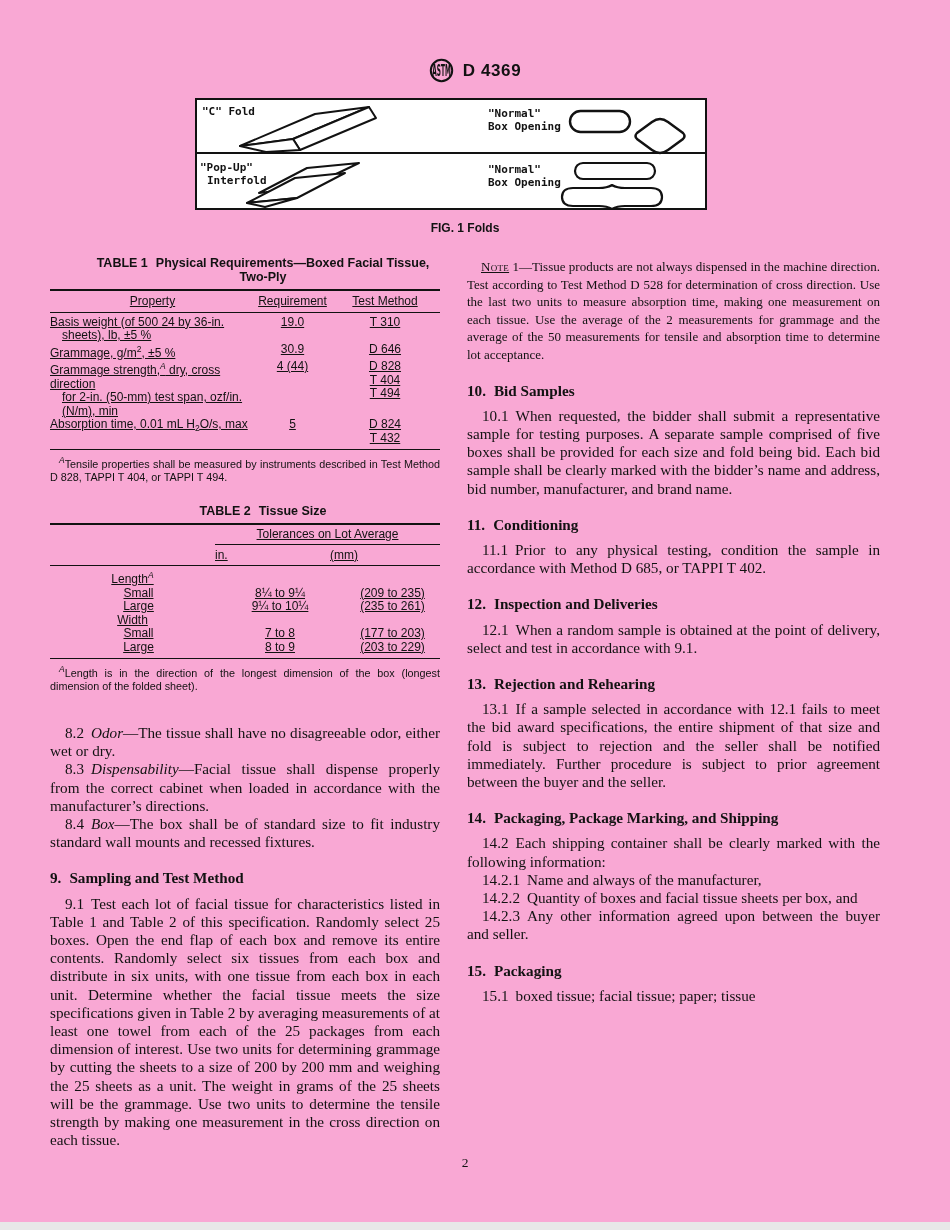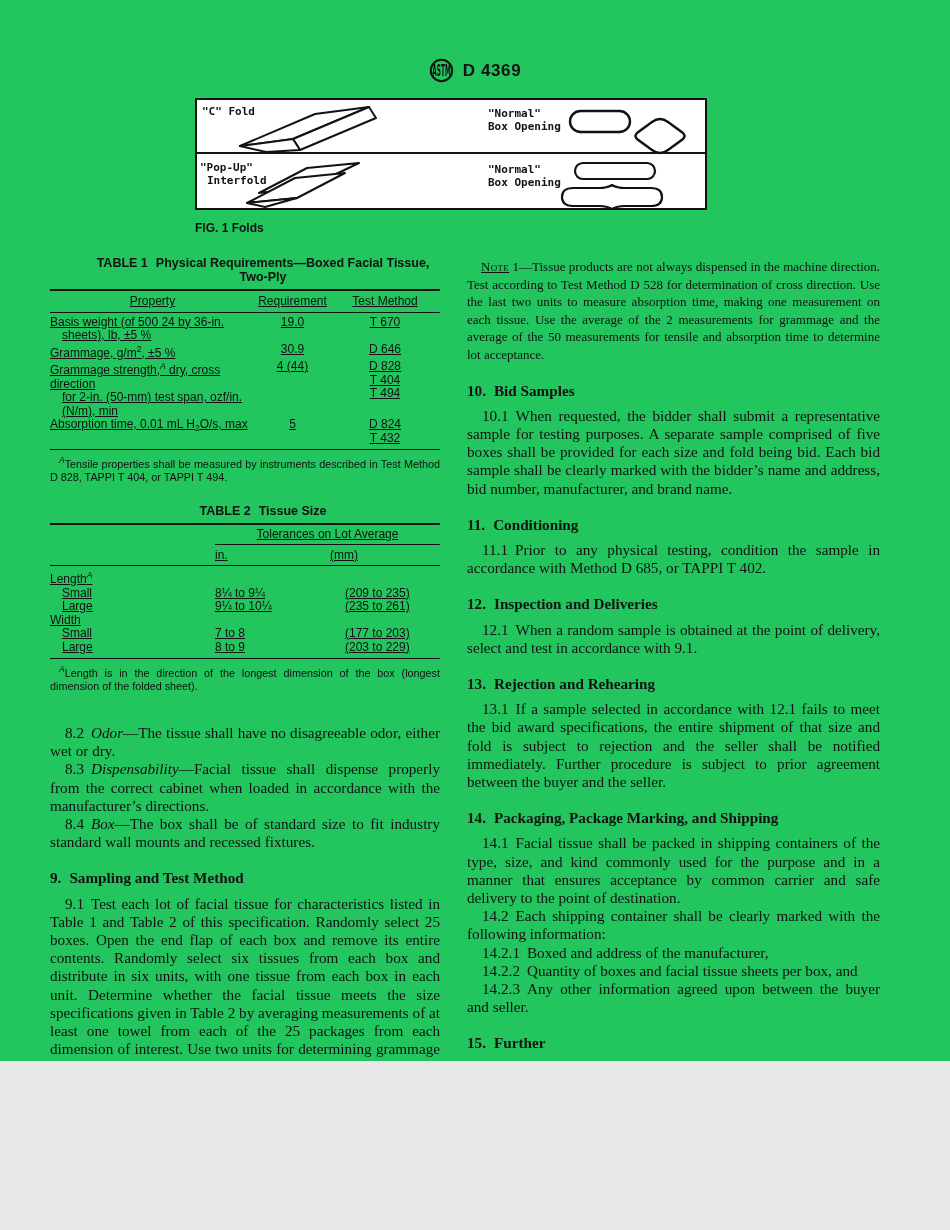--- a/index.html
+++ b/index.html
@@ -1,32 +1,32 @@
 <!DOCTYPE html>
 <html><head>
 <meta charset="utf-8">
 <style>
   * { box-sizing: border-box; }
   html,body { margin:0; padding:0; background:#e8e8e8; }
   .page {
-    position:relative; width:950px; height:1061px; margin:0 auto;
-    background:#22c55e; color:#121212; overflow:hidden;padding-left:40px;
+    position:relative; width:950px; height:1222px; margin:0 auto;
+    background:#f9a8d4; color:#121212; overflow:hidden;padding-left:40px;
   }
 
   
   .doc-header { position:absolute; top:58px; left:0; width:100%; display:flex; justify-content:center; align-items:center; gap:9px; }
   .doc-code { font:bold 17px/1 "Liberation Sans", sans-serif; letter-spacing:.6px; }
 
   
   .figure { position:absolute; left:195px; top:98px; width:512px; height:112px; border:2px solid #121212; background:#fff; }
   .fig-row { position:absolute; left:0; width:100%; height:54px; }
   .fig-row.r1 { top:0; border-bottom:2px solid #121212; }
   .fig-row.r2 { top:56px; }
   .fig-label { position:absolute; font:bold 11px/13px "DejaVu Sans Mono", monospace; white-space:pre; }
-  .fig-caption { position:absolute; top:221px; left:195px; width:512px; font:bold 12px/14px "Liberation Sans", sans-serif; }
+  .fig-caption { position:absolute; top:221px; left:209px; width:512px; text-align:center; font:bold 12px/14px "Liberation Sans", sans-serif; }
   .sketch { position:absolute; }
 
   
   .col-left  { position:absolute; left:50px;  top:256px; width:390px; }
   .col-right { position:absolute; left:467px; top:256px; width:413px; }
 
   
   .tbl-title { text-align:center; font:bold 12.5px/14px "Liberation Sans", sans-serif; margin-bottom:5px;margin-left:36px; }
   .tbl-title .tlabel { margin-right:8px; }
   .tbl { font:12px/13.5px "Liberation Sans", sans-serif; border-top:2px solid #121212;text-decoration:underline; }
@@ -37,21 +37,21 @@
   .cont { padding-left:12px; }
   sup.it { font-style:italic; font-size:8.5px; }
   sup.n  { font-size:8.5px; }
   sub.n  { font-size:8.5px; }
   .tbl-fn { font:10.8px/13.2px "Liberation Sans", sans-serif; margin-top:4px; text-align:justify; text-indent:9px; }
 
   .t2 { margin-top:20px; }
   .t2-span { margin-left:165px; width:225px; text-align:center; padding:3px 0 2px; border-bottom:1px solid #121212; font:12px/13.5px "Liberation Sans", sans-serif; }
   .t2-heads { display:grid; grid-template-columns:165px 115px 110px; padding:4px 0 3px; border-bottom:1.5px solid #121212; text-align:left; font:12px/13.5px "Liberation Sans", sans-serif; }
   .t2-body { padding:3px 0 4px; border-bottom:1.5px solid #121212; font:12px/13.5px "Liberation Sans", sans-serif; }
-  .t2-row { display:grid; grid-template-columns:165px 130px 95px; }
+  .t2-row { display:grid; grid-template-columns:165px 130px 95px;text-align:center; }
   .t2-row .ind { padding-left:12px; }
 
   
   .text-block { margin-top:31px; }
   .para { margin:0; text-align:justify; text-indent:15px; font:15.2px/18.2px "Liberation Serif", serif; }
   .pnum { margin-right:7px; }
   .term { font-style:italic; }
   .shead { margin:18px 0 7px; font:bold 15.2px/18.2px "Liberation Serif", serif; }
   .shead .hnum { margin-right:8px; }
   .note { margin:2px 0 0; text-align:justify; text-indent:14px; font:13px/17.6px "Liberation Serif", serif; }
@@ -126,21 +126,21 @@
           <span>Test Method</span>
         </div>
         <div class="t1-body">
           <div class="t1-row">
             <div class="c-prop">
                 <div>Basis weight (of 500 24 by 36-in.</div>
                 <div class="cont">sheets), lb, ±5 %</div>
               </div>
             <div class="c-req">19.0</div>
             <div class="c-met">
-                <div>T 670</div>
+                <div>T 310</div>
               </div>
           </div>
           <div class="t1-row">
             <div class="c-prop"><span>Grammage, g/m</span><sup class="n">2</sup><span>, ±5 %</span></div>
             <div class="c-req">30.9</div>
             <div class="c-met">
                 <div>D 646</div>
               </div>
           </div>
           <div class="t1-row">
@@ -238,24 +238,23 @@
     <div class="shead"><span class="hnum">11.</span><span>Conditioning</span></div>
     <p class="para"><span class="pnum">11.1</span><span>Prior to any physical testing, condition the sample in accordance with Method D 685, or TAPPI T 402.</span></p>
 
     <div class="shead"><span class="hnum">12.</span><span>Inspection and Deliveries</span></div>
     <p class="para"><span class="pnum">12.1</span><span>When a random sample is obtained at the point of delivery, select and test in accordance with 9.1.</span></p>
 
     <div class="shead"><span class="hnum">13.</span><span>Rejection and Rehearing</span></div>
     <p class="para"><span class="pnum">13.1</span><span>If a sample selected in accordance with 12.1 fails to meet the bid award specifications, the entire shipment of that size and fold is subject to rejection and the seller shall be notified immediately. Further procedure is subject to prior agreement between the buyer and the seller.</span></p>
 
     <div class="shead"><span class="hnum">14.</span><span>Packaging, Package Marking, and Shipping</span></div>
-    <p class="para"><span class="pnum">14.1</span><span>Facial tissue shall be packed in shipping containers of the type, size, and kind commonly used for the purpose and in a manner that ensures acceptance by common carrier and safe delivery to the point of destination.</span></p>
     <p class="para"><span class="pnum">14.2</span><span>Each shipping container shall be clearly marked with the following information:</span></p>
-    <p class="para"><span class="pnum">14.2.1</span><span>Boxed and address of the manufacturer,</span></p>
+    <p class="para"><span class="pnum">14.2.1</span><span>Name and always of the manufacturer,</span></p>
     <p class="para"><span class="pnum">14.2.2</span><span>Quantity of boxes and facial tissue sheets per box, and</span></p>
     <p class="para"><span class="pnum">14.2.3</span><span>Any other information agreed upon between the buyer and seller.</span></p>
 
-    <div class="shead"><span class="hnum">15.</span><span>Further</span></div>
+    <div class="shead"><span class="hnum">15.</span><span>Packaging</span></div>
     <p class="para"><span class="pnum">15.1</span><span>boxed tissue; facial tissue; paper; tissue</span></p>
   </div>
 
   <div class="page-number">2</div>
 </div>
 
 </body></html>

